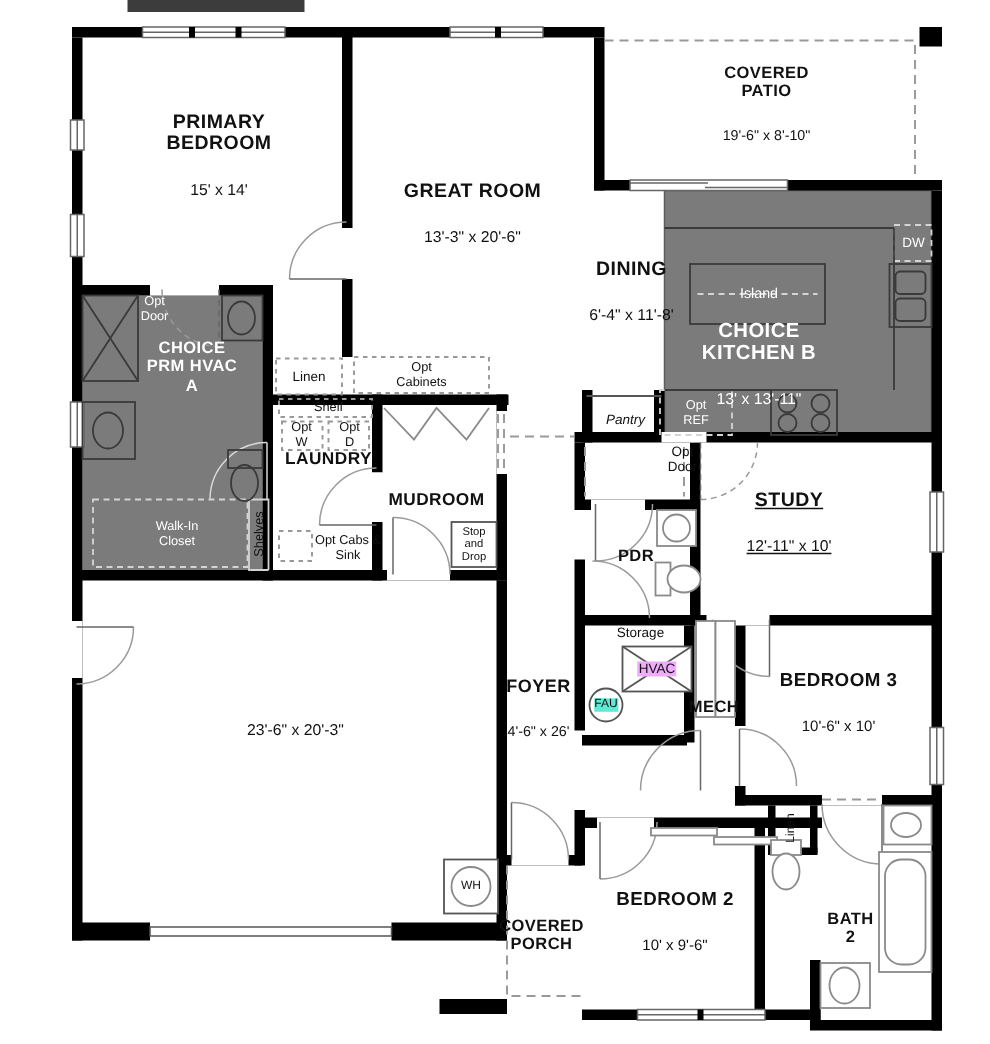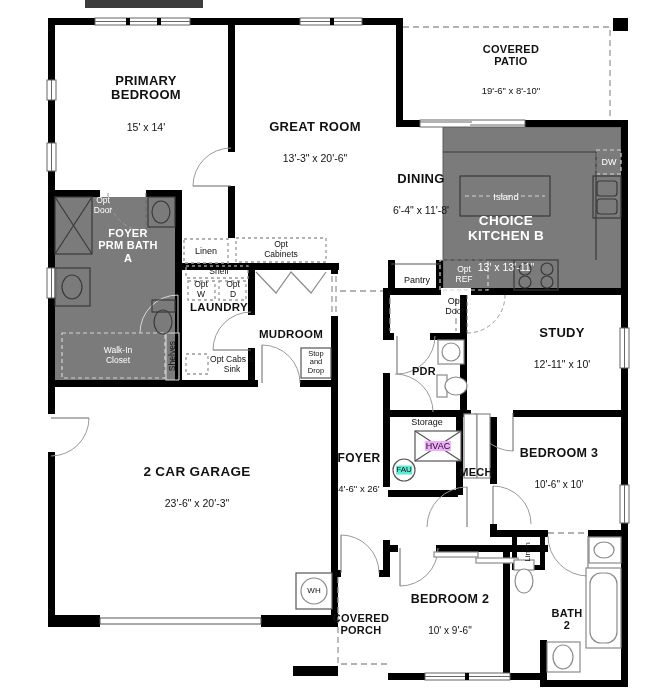--- a/index.html
+++ b/index.html
@@ -235,36 +235,35 @@
     <div class="room-dims nw" style="font-size:9.5px;">19'-6" x 8'-10"</div>
   </div>
   <div class="lbl" style="left:421px;top:195px;width:100px;">
     <div class="room-name nw" style="font-size:13px;">DINING</div>
     <div class="room-dims nw" style="font-size:10.5px;">6'-4" x 11'-8'</div>
   </div>
   <div class="lbl on-gray" style="left:506px;top:243px;width:112px;">
     <div class="room-name" style="font-size:13.5px;">CHOICE KITCHEN B</div>
     <div class="room-dims nw" style="font-size:10.5px;">13' x 13'-11"</div>
   </div>
-  <div class="lbl on-gray room-name" style="left:128px;top:245px;width:64px;font-size:11px;">FOYER PRM BATH A</div>
+  <div class="lbl on-gray room-name" style="left:128px;top:245px;width:64px;font-size:11px;">CHOICE PRM HVAC A</div>
   <div class="lbl on-gray" style="left:118px;top:356px;width:54px;font-size:8.5px;">Walk-In Closet</div>
   <div class="lbl room-name nw" style="left:219px;top:307px;font-size:11.5px;">LAUNDRY</div>
   <div class="lbl room-name nw" style="left:291px;top:334px;font-size:11.5px;">MUDROOM</div>
-  <div class="lbl" style="left:562px;top:349px;width:120px;">
+  <div class="lbl" style="left:526px;top:349px;width:120px;text-decoration:underline;">
     <div class="room-name nw" style="font-size:13px;">STUDY</div>
     <div class="room-dims nw" style="font-size:10.5px;">12'-11" x 10'</div>
   </div>
   <div class="lbl room-name nw" style="left:424px;top:371px;font-size:11px;">PDR</div>
   <div class="lbl room-name nw" style="left:442px;top:472px;font-size:11px;margin-left:34px;">MECH</div>
   <div class="lbl" style="left:359px;top:473px;width:64px;">
     <div class="room-name nw" style="font-size:12px;">FOYER</div>
     <div class="room-dims nw" style="font-size:9.5px;">4'-6" x 26'</div>
   </div>
   <div class="lbl" style="left:197px;top:487px;width:150px;">
-    <div class="room-name nw" style="font-size:13.5px;">2 CAR GARAGE</div>
     <div class="room-dims nw" style="font-size:10.5px;">23'-6" x 20'-3"</div>
   </div>
   <div class="lbl room-name" style="left:361px;top:624px;width:64px;font-size:11px;">COVERED PORCH</div>
   <div class="lbl" style="left:450px;top:614px;width:120px;">
     <div class="room-name nw" style="font-size:12.5px;">BEDROOM 2</div>
     <div class="room-dims nw" style="font-size:10px;">10' x 9'-6"</div>
   </div>
   <div class="lbl" style="left:559px;top:468px;width:120px;">
     <div class="room-name nw" style="font-size:12.5px;">BEDROOM 3</div>
     <div class="room-dims nw" style="font-size:10px;">10'-6" x 10'</div>
@@ -277,19 +276,19 @@
   <div class="lbl on-gray nw" style="left:609px;top:162px;font-size:9px;">DW</div>
   <div class="lbl on-gray" style="left:464px;top:275px;width:30px;font-size:8.5px;">Opt REF</div>
   <div class="lbl nw" style="left:206px;top:251px;font-size:9px;">Linen</div>
   <div class="lbl" style="left:281px;top:250px;width:48px;font-size:8.5px;">Opt Cabinets</div>
   <div class="lbl nw" style="left:219px;top:272px;font-size:8.5px;">Shelf</div>
   <div class="lbl" style="left:201px;top:290px;width:20px;font-size:8.5px;">Opt W</div>
   <div class="lbl" style="left:233px;top:290px;width:20px;font-size:8.5px;">Opt D</div>
   <div class="lbl" style="left:232px;top:365px;width:52px;font-size:8.5px;">Opt Cabs &amp; Sink</div>
   <div class="lbl vert nw" style="left:172.5px;top:356px;font-size:8.5px;">Shelves</div>
   <div class="lbl" style="left:316px;top:363px;width:24px;font-size:7.5px;">Stop and Drop</div>
-  <div class="lbl nw" style="left:417px;top:280px;font-size:9px;">Pantry</div>
+  <div class="lbl nw" style="left:417px;top:280px;font-size:9px;font-style:italic;">Pantry</div>
   <div class="lbl nw" style="left:427px;top:422px;font-size:9px;">Storage</div>
   <div class="lbl nw" style="left:438px;top:446px;font-size:9px;background:#f0abfc;padding:0 1px;">HVAC</div>
   <div class="lbl nw" style="left:404px;top:470px;font-size:8px;background:#5eead4;">FAU</div>
   <div class="lbl nw" style="left:314px;top:591px;font-size:8px;">WH</div>
   <div class="lbl vert nw" style="left:528px;top:552px;font-size:8px;">Linen</div>
 </div>
 
 </body></html>

